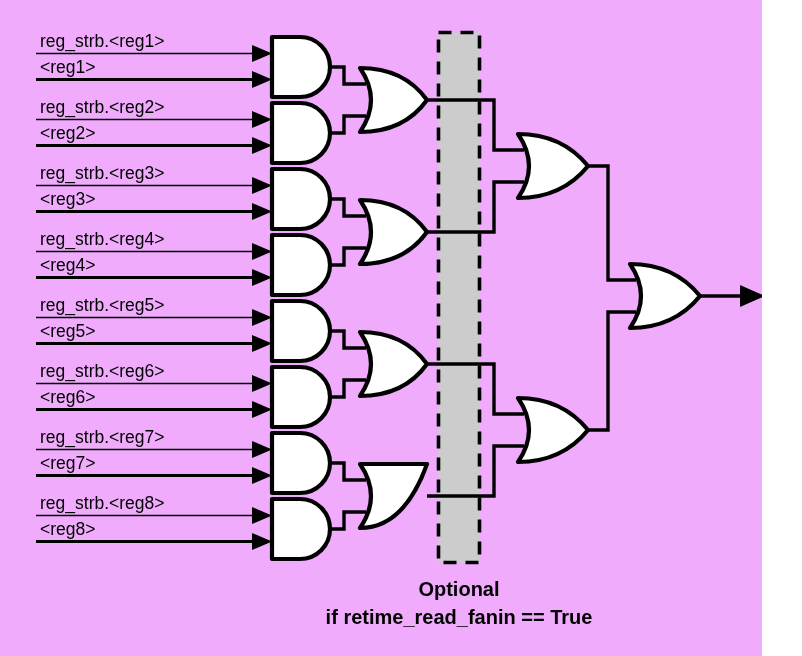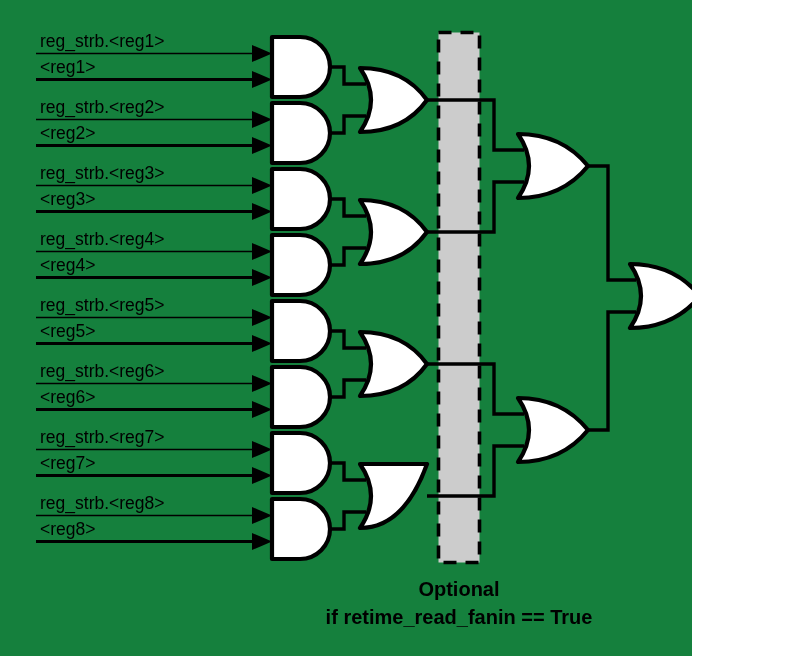--- a/index.html
+++ b/index.html
@@ -5,23 +5,23 @@
   html, body {
     margin: 0;
     padding: 0;
     background: #ffffff;
   }
   body {
     font-family: "Liberation Sans", sans-serif;
   }
   #diagram-root {
     position: relative;
-    width: 692px;
+    width: 762px;
     height: 656px;
-    background: #15803d;
+    background: #f0abfc;
     overflow: hidden;
   }
   svg#circuit {
     display: block;
     width: 802px;
     height: 656px;
   }
   .wire-thin {
     stroke: #000000;
     stroke-width: 1.6;

